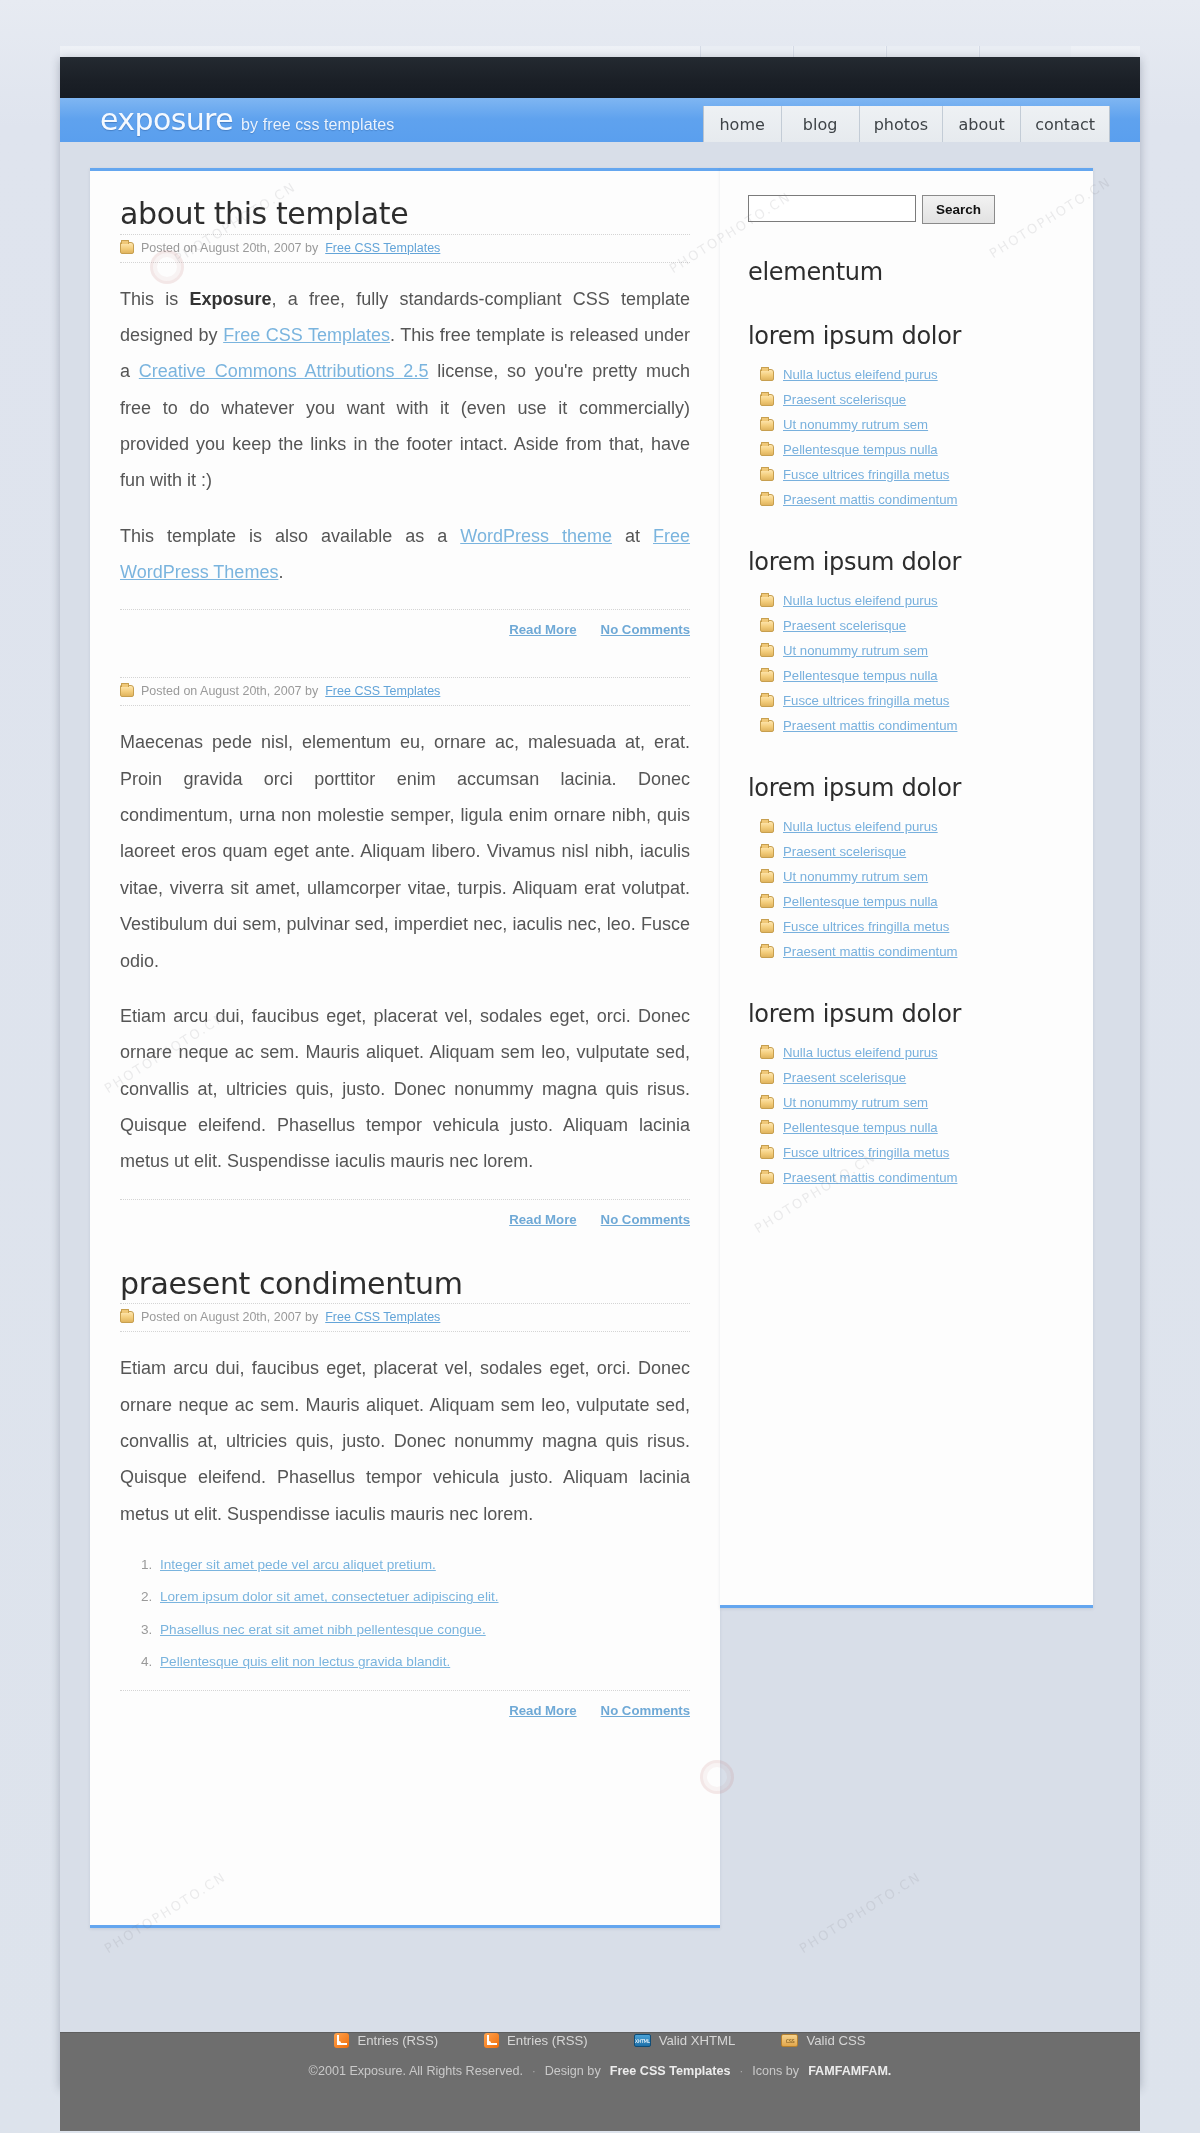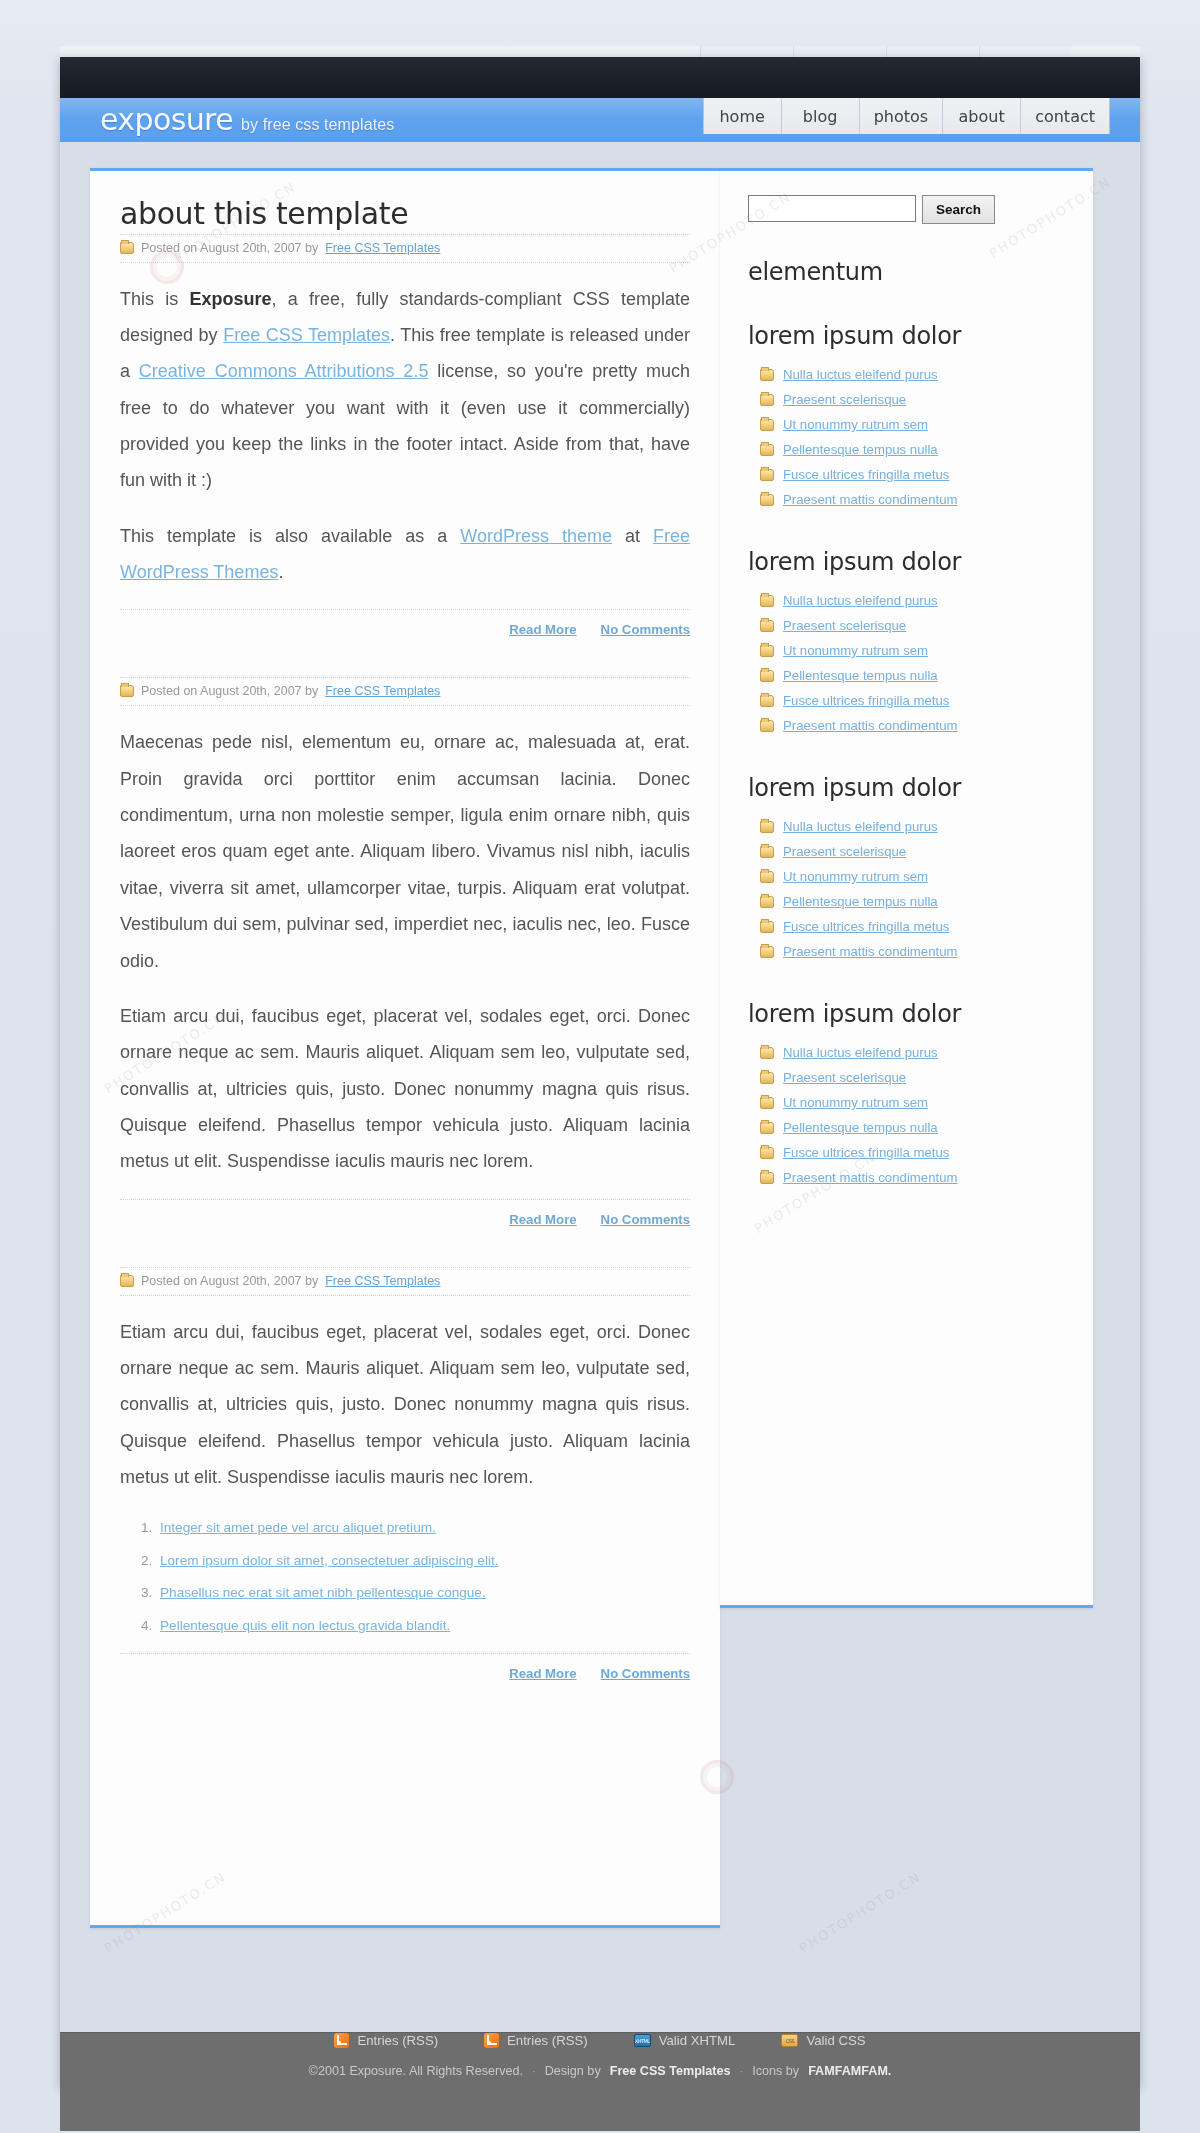--- a/index.html
+++ b/index.html
@@ -65,21 +65,21 @@
     font-size:30px; letter-spacing:-0.6px; line-height:1;
     color:#f4f9ff;
     text-shadow:0 1px 1px rgba(30,70,130,.35);
   }
   .logo .tag{
     font-family:Liberation Sans, sans-serif;
     font-size:16px; color:#eaf3fe; letter-spacing:.1px;
     text-shadow:0 1px 1px rgba(30,70,130,.30);
   }
   .nav{
-    position:absolute; right:30px; top:0;
+    position:absolute; right:30px; top:8px;
     display:flex; height:36px;
     background:#e9edf1;
     border-left:1px solid #b9c4d0;
     border-right:1px solid #b9c4d0;
   }
   .nav a{
     display:flex; align-items:center; justify-content:center;
     min-width:78px; padding:0 14px;
     font-family:"DejaVu Sans", sans-serif;
     font-size:16px; color:#3e4347; text-decoration:none;
@@ -308,20 +308,21 @@
           <div class="meta">
             <span class="ficon"></span>
             <span>Posted on August 20th, 2007 by</span>
             <a href="#">Free CSS Templates</a>
           </div>
           <p>Maecenas pede nisl, elementum eu, ornare ac, malesuada at, erat. Proin gravida orci porttitor enim accumsan lacinia. Donec condimentum, urna non molestie semper, ligula enim ornare nibh, quis laoreet eros quam eget ante. Aliquam libero. Vivamus nisl nibh, iaculis vitae, viverra sit amet, ullamcorper vitae, turpis. Aliquam erat volutpat. Vestibulum dui sem, pulvinar sed, imperdiet nec, iaculis nec, leo. Fusce odio.</p>
           <p>Etiam arcu dui, faucibus eget, placerat vel, sodales eget, orci. Donec ornare neque ac sem. Mauris aliquet. Aliquam sem leo, vulputate sed, convallis at, ultricies quis, justo. Donec nonummy magna quis risus. Quisque eleifend. Phasellus tempor vehicula justo. Aliquam lacinia metus ut elit. Suspendisse iaculis mauris nec lorem.</p>
           <div class="post-links"><a href="#">Read More</a><a href="#">No Comments</a></div>
         </article>
         <article class="post">
+          <h2>praesent condimentum</h2>
           <div class="meta">
             <span class="ficon"></span>
             <span>Posted on August 20th, 2007 by</span>
             <a href="#">Free CSS Templates</a>
           </div>
           <p>Etiam arcu dui, faucibus eget, placerat vel, sodales eget, orci. Donec ornare neque ac sem. Mauris aliquet. Aliquam sem leo, vulputate sed, convallis at, ultricies quis, justo. Donec nonummy magna quis risus. Quisque eleifend. Phasellus tempor vehicula justo. Aliquam lacinia metus ut elit. Suspendisse iaculis mauris nec lorem.</p>
           <ol>
             <li><a href="#">Integer sit amet pede vel arcu aliquet pretium.</a></li>
             <li><a href="#">Lorem ipsum dolor sit amet, consectetuer adipiscing elit.</a></li>
             <li><a href="#">Phasellus nec erat sit amet nibh pellentesque congue.</a></li>

